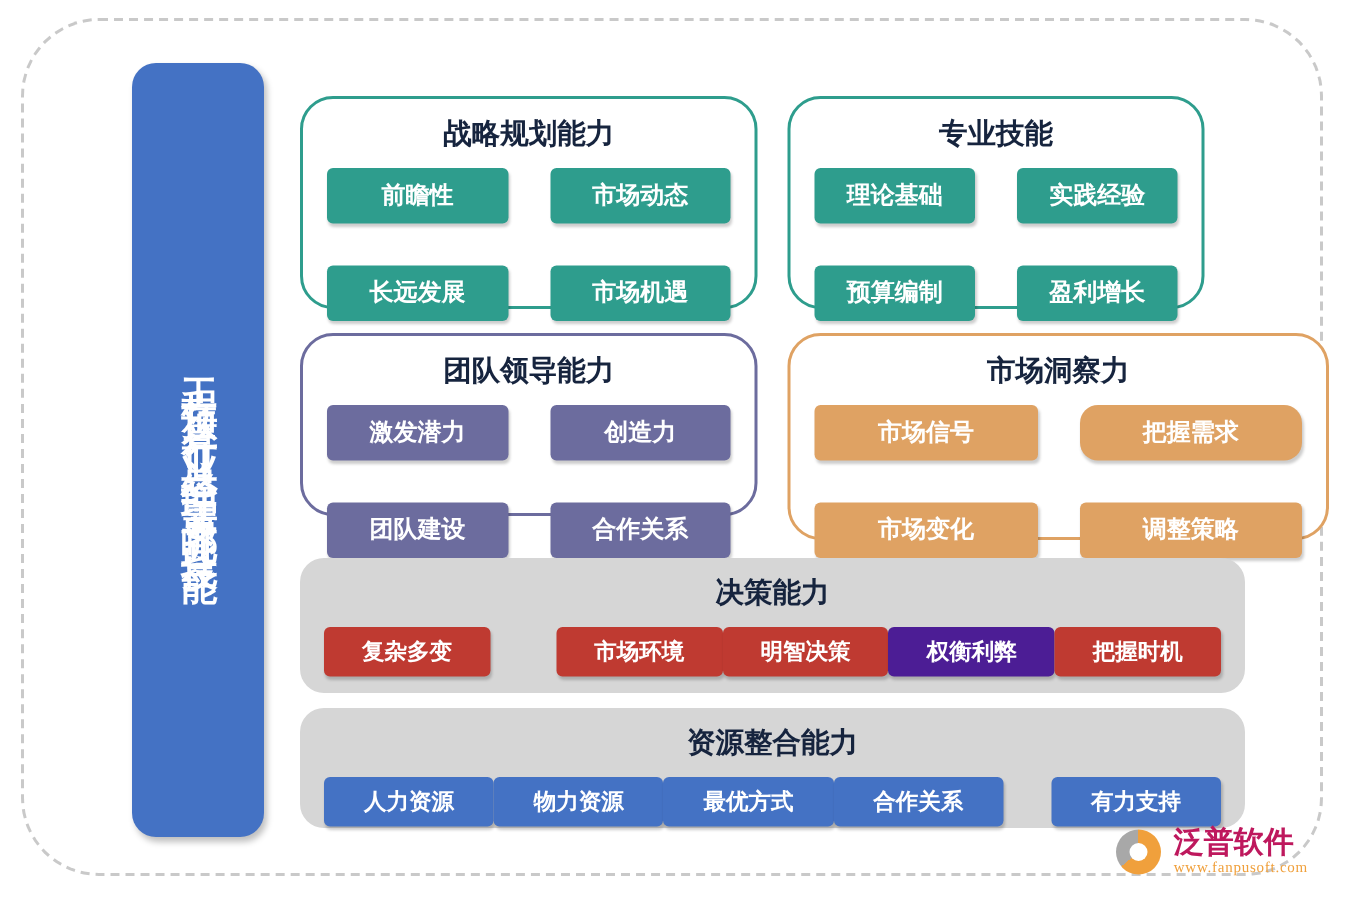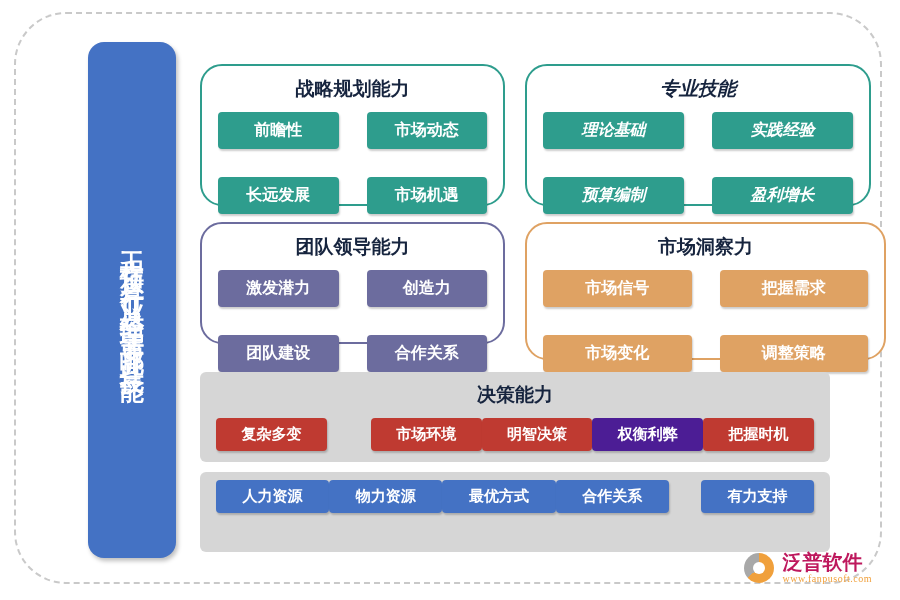--- a/index.html
+++ b/index.html
@@ -14,21 +14,21 @@
   .sidebar-text{writing-mode:vertical-rl;text-orientation:upright;
     color:#ffffff;font-size:24px;font-weight:bold;letter-spacing:9px;line-height:1;}
   
   .card{position:absolute;background:#fff;border:2px solid #4c1d95;border-radius:22px;
     box-sizing:border-box;padding:8px 12px 10px 12px;}
   .card-title{text-align:center;font-weight:bold;font-size:19px;color:#16243e;margin:2px 0 10px 0;}
   .grid{display:grid;grid-template-columns:1fr 1fr;column-gap:16px;row-gap:16px;padding:0 4px;gap:28px;}
   .chip{color:#fff;font-weight:bold;font-size:16px;text-align:center;
     padding:8px 4px;border-radius:4px;white-space:nowrap;box-shadow:1px 2px 2px rgba(0,0,0,0.2);}
   
-  .band{position:absolute;background:#d6d6d6;border-radius:6px;box-sizing:border-box;
+  .band{position:absolute;background:#d6d6d6;border-radius:16px;box-sizing:border-box;
     padding:8px 12px 12px 12px;}
   .band-title{text-align:center;font-weight:bold;font-size:19px;color:#16243e;margin:2px 0 10px 0;}
   .band-row{display:flex;justify-content:space-between;padding:0 4px;}
   .band-row .chip{flex:1;font-size:15px;padding:7px 2px;}
   
   .brand{position:absolute;right:28px;bottom:16px;display:flex;align-items:center;gap:8px;}
   .brand-icon{width:30px;height:30px;border-radius:50%;
     background:conic-gradient(#f0a03c 0 230deg,#a8a8a8 230deg 360deg);
     position:relative;display:inline-block;}
   .brand-icon::after{content:"";position:absolute;left:9px;top:9px;width:12px;height:12px;
@@ -49,21 +49,21 @@
   <div class="card" style="left: 200px; top: 64px; width: 305px; height: 142px; border-color: rgb(46, 157, 141);">
     <div class="card-title">战略规划能力</div>
     <div class="grid">
       <div class="chip" style="background: rgb(46, 157, 141);">前瞻性</div>
       <div class="chip" style="background: rgb(46, 157, 141);">市场动态</div>
       <div class="chip" style="background: rgb(46, 157, 141);">长远发展</div>
       <div class="chip" style="background: rgb(46, 157, 141);">市场机遇</div>
     </div>
   </div>
 
-  <div class="card" style="left: 525px; top: 64px; width: 346px; height: 142px; border-color: rgb(46, 157, 141); font-style: italic;">
+  <div class="card" style="left: 525px; top: 64px; width: 278px; height: 142px; border-color: rgb(46, 157, 141);">
     <div class="card-title">专业技能</div>
     <div class="grid">
       <div class="chip" style="background: rgb(46, 157, 141);">理论基础</div>
       <div class="chip" style="background: rgb(46, 157, 141);">实践经验</div>
       <div class="chip" style="background: rgb(46, 157, 141);">预算编制</div>
       <div class="chip" style="background: rgb(46, 157, 141);">盈利增长</div>
     </div>
   </div>
 
   <div class="card" style="left: 200px; top: 222px; width: 305px; height: 122px; border-color: rgb(108, 108, 158);">
@@ -73,38 +73,39 @@
       <div class="chip" style="background: rgb(108, 108, 158);">创造力</div>
       <div class="chip" style="background: rgb(108, 108, 158);">团队建设</div>
       <div class="chip" style="background: rgb(108, 108, 158);">合作关系</div>
     </div>
   </div>
 
   <div class="card" style="left: 525px; top: 222px; width: 361px; height: 138px; border-color: rgb(223, 162, 99);">
     <div class="card-title">市场洞察力</div>
     <div class="grid">
       <div class="chip" style="background: rgb(223, 162, 99);">市场信号</div>
-      <div class="chip" style="background: rgb(223, 162, 99);">把握需求</div>
+      <div class="chip" style="background: rgb(223, 162, 99); border-radius: 12px;">把握需求</div>
       <div class="chip" style="background: rgb(223, 162, 99);">市场变化</div>
       <div class="chip" style="background: rgb(223, 162, 99);">调整策略</div>
     </div>
   </div>
 
   <div class="band" style="left:200px;top:372px;width:630px;height:90px;">
     <div class="band-title">决策能力</div>
     <div class="band-row">
       <div class="chip" style="background: rgb(191, 58, 49);">复杂多变</div>
       <div class="chip" style="background: rgb(191, 58, 49); margin-left: 44px;">市场环境</div>
       <div class="chip" style="background: rgb(191, 58, 49);">明智决策</div>
       <div class="chip" style="background: #4c1d95;">权衡利弊</div>
       <div class="chip" style="background: rgb(191, 58, 49);">把握时机</div>
     </div>
   </div>
 
   <div class="band" style="left:200px;top:472px;width:630px;height:80px;">
+    <div class="band-title">资源整合能力</div>
     <div class="band-row">
       <div class="chip" style="background: rgb(68, 114, 196);">人力资源</div>
       <div class="chip" style="background: rgb(68, 114, 196);">物力资源</div>
       <div class="chip" style="background: rgb(68, 114, 196);">最优方式</div>
       <div class="chip" style="background: rgb(68, 114, 196);">合作关系</div>
       <div class="chip" style="background: rgb(68, 114, 196); margin-left: 32px;">有力支持</div>
     </div>
   </div>
 
   <div class="brand">

